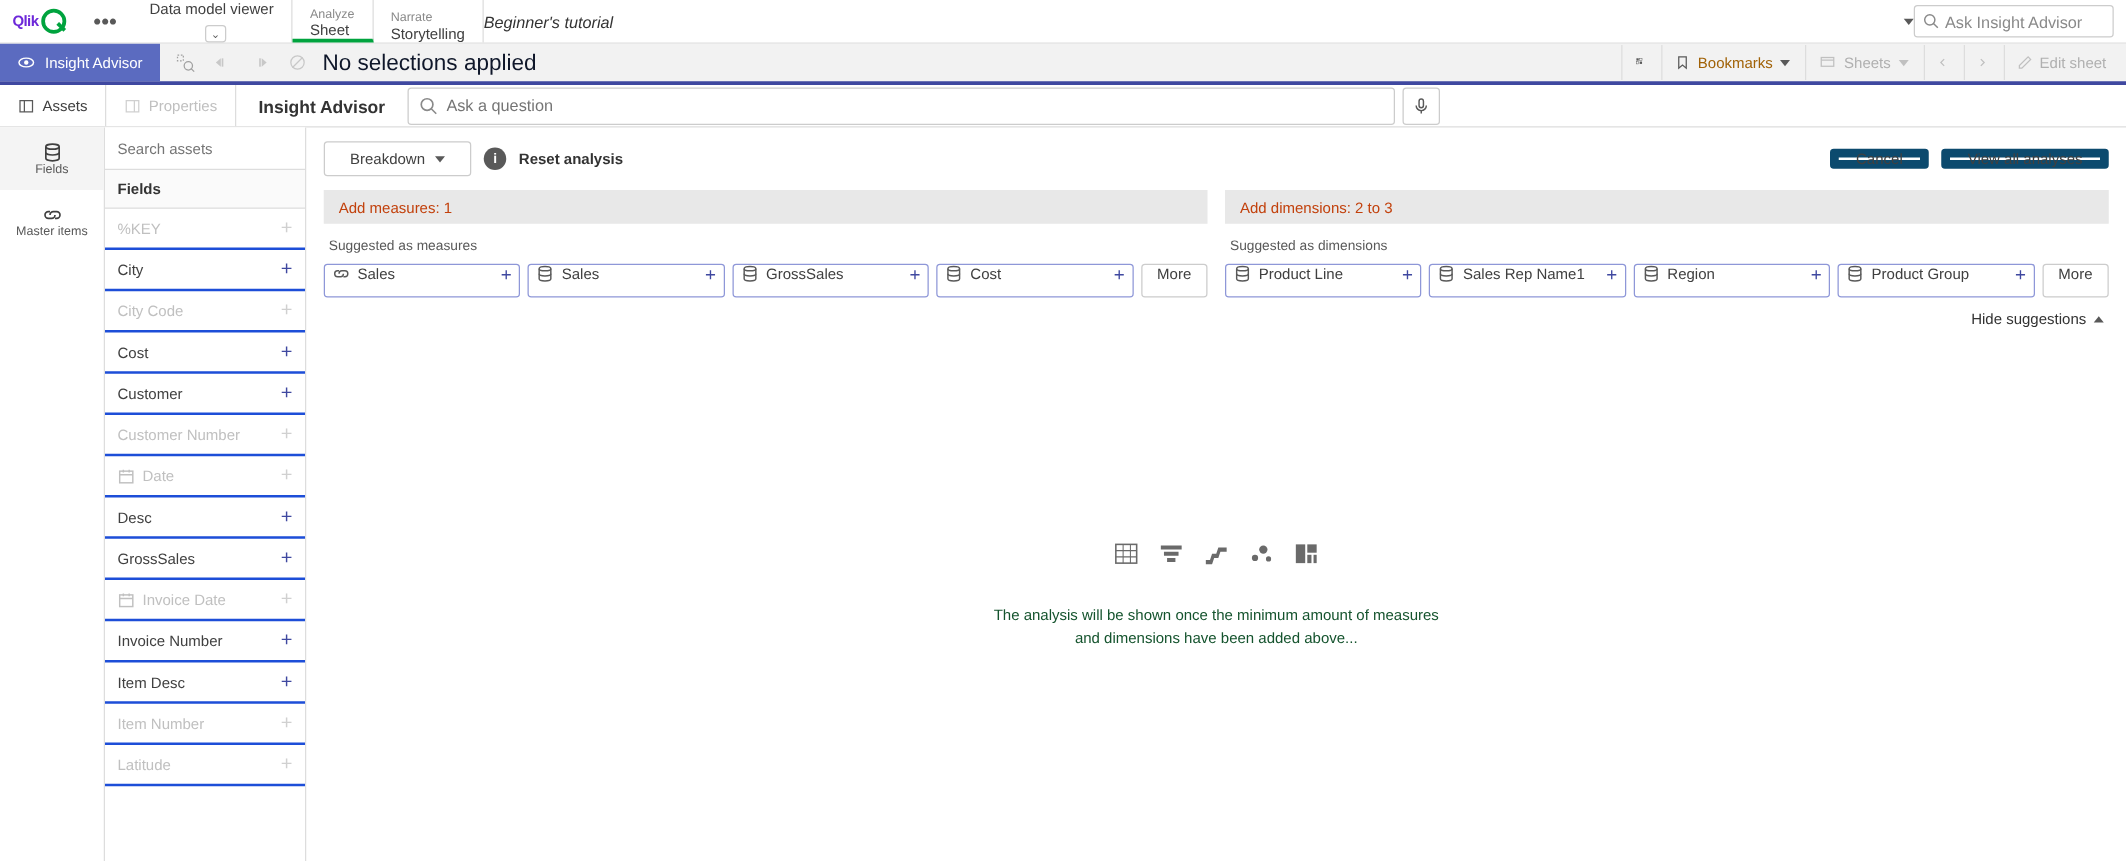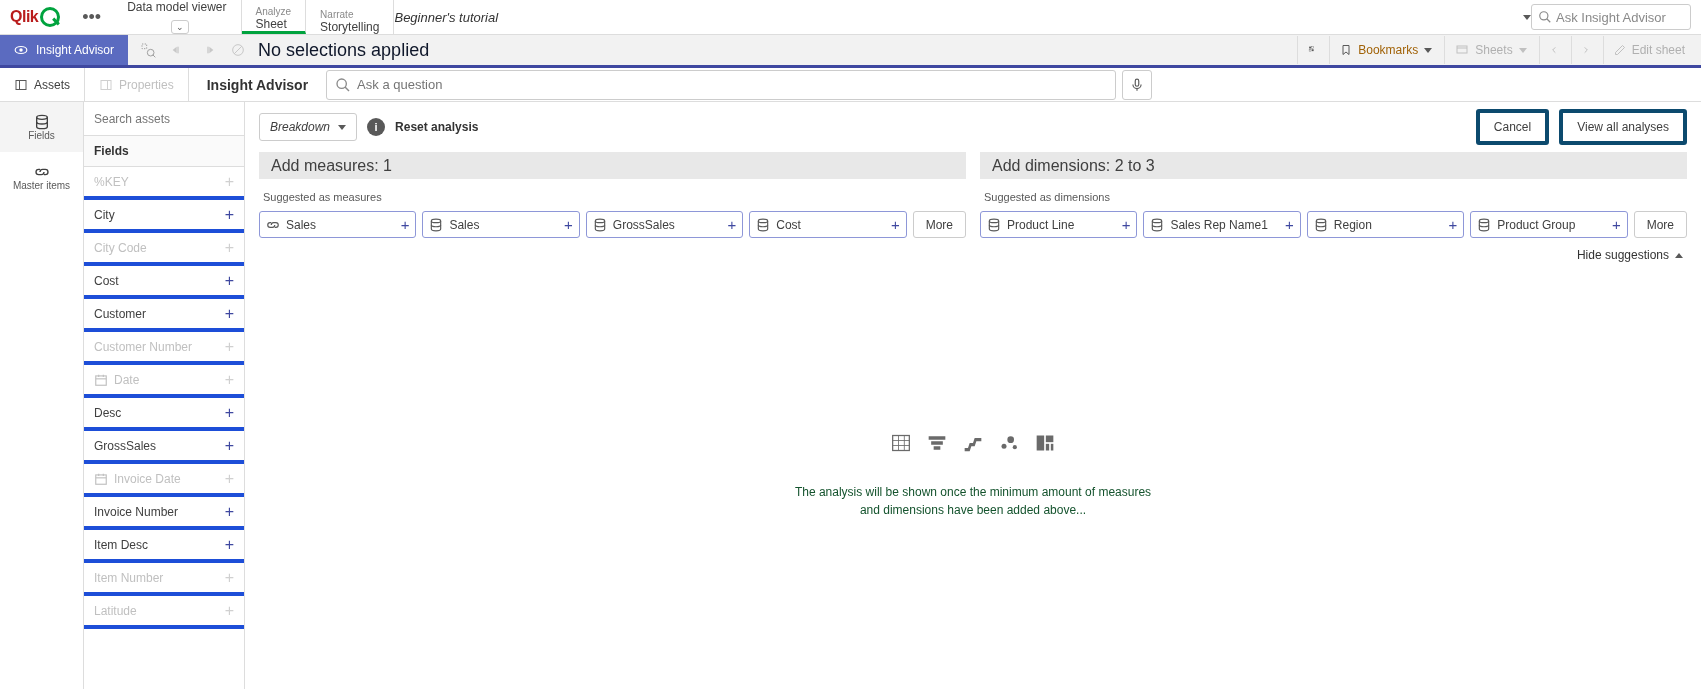--- a/index.html
+++ b/index.html
@@ -1,21 +1,21 @@
 <!DOCTYPE html>
 <html><head>
 <meta charset="utf-8">
 <style>
 * { box-sizing: border-box; margin: 0; padding: 0; font-family: "QlikView Sans", Arial, sans-serif; }
 body { background: #fff; color: #404040; font-size: 13px; overflow: hidden; }
 
 
 .topbar { display: flex; align-items: center; height: 35px; border-bottom: 1px solid #ddd; }
 .logo { display: flex; align-items: center; padding: 0 10px; }
-.logo-text { font-weight: 700; font-size: 16px; color: #b91c1c; letter-spacing: -0.5px; }
+.logo-text { font-weight: 700; font-size: 12px; color: #6d28d9; letter-spacing: -0.5px; }
 .logo-q { display: inline-flex; width: 20px; height: 20px; border: 3px solid #00a33e; border-radius: 50%; position: relative; margin-left: 2px; }
 .logo-q::after { content: ""; position: absolute; width: 8px; height: 3px; background: #00a33e; right: -3px; bottom: 1px; transform: rotate(45deg); }
 .dots-icon { padding: 0 12px; font-size: 18px; color: #595959; cursor: pointer; }
 .nav-tabs { display: flex; height: 100%; }
 .nav-tab { display: flex; flex-direction: column; justify-content: flex-end; padding: 0 14px; border-right: 1px solid #ddd; position: relative; cursor: pointer; }
 .nav-tab .small { font-size: 10px; color: #8a8a8a; }
 .nav-tab .big { font-size: 12px; color: #404040; }
 .nav-tab.active { border-bottom: 3px solid #00a33e; }
 .nav-tab-inner { display: flex; align-items: center; gap: 6px; flex-direction: column; }
 .nav-tab .dd { border: 1px solid #ccc; border-radius: 3px; padding: 1px 4px; font-size: 9px; color: #595959; margin-left: 6px; }
@@ -55,42 +55,42 @@
 .rail-item.active { background: #f4f4f4; }
 
 
 .assets { width: 161px; border-right: 1px solid #ddd; display: flex; flex-direction: column; background: #fff; }
 .asset-search { border: none; border-bottom: 1px solid #ddd; height: 34px; padding: 0 10px; font-size: 12px; outline: none; color: #404040; }
 .asset-header { padding: 8px 10px; font-size: 12px; font-weight: 600; color: #333; border-bottom: 1px solid #ddd; background: #fafafa; }
 .asset-list { flex: 1; overflow-y: auto; }
 .asset-list::-webkit-scrollbar { width: 16px; }
 .asset-list::-webkit-scrollbar-thumb { background: #c8c8c8; }
 .asset-list::-webkit-scrollbar-track { background: #f0f0f0; }
-.asset-row { display: flex; align-items: center; height: 33px; padding: 0 10px; border-bottom: 4px solid #1d4ed8; font-size: 12px; cursor: pointer; }
+.asset-row { display: flex; align-items: center; height: 33px; padding: 0 10px; border-bottom: 2px solid #1d4ed8; font-size: 12px; cursor: pointer; }
 .asset-row.dim { color: #c0c0c0; }
 .asset-row .lbl { flex: 1; }
 .asset-row .plus { color: #3f48a0; font-size: 16px; font-weight: 400; }
 .asset-row.dim .plus { color: #d0d0d0; }
 .asset-row .cal { margin-right: 6px; color: #c0c0c0; }
 
 
 .main { flex: 1; display: flex; flex-direction: column; }
 .toolbar { display: flex; align-items: center; height: 50px; padding: 0 14px; gap: 10px; }
-.dd-btn { display: flex; align-items: center; gap: 8px; border: 1px solid #ccc; border-radius: 3px; height: 28px; padding: 0 10px; font-size: 12px; cursor: pointer; background: #fff; font-style: italic; }
+.dd-btn { display: flex; align-items: center; gap: 8px; border: 1px solid #ccc; border-radius: 3px; height: 28px; padding: 0 20px; font-size: 12px; cursor: pointer; background: #fff; }
 .info-circ { width: 18px; height: 18px; border-radius: 50%; background: #595959; color: #fff; display: flex; align-items: center; justify-content: center; font-size: 11px; font-weight: 700; cursor: pointer; }
 .reset-link { font-size: 12px; font-weight: 600; color: #333; cursor: pointer; }
 .toolbar-spacer { flex: 1; }
-.btn { border: 4px solid #0c4a6e; border-radius: 3px; height: 36px; padding: 0 14px; font-size: 12px; cursor: pointer; background: #fff; display: flex; align-items: center; }
+.btn { border: 7px solid #0c4a6e; border-radius: 3px; height: 16px; padding: 0 14px; font-size: 12px; cursor: pointer; background: #fff; display: flex; align-items: center; }
 
 .zones { display: flex; gap: 14px; padding: 0 14px; }
 .zone { flex: 1; }
-.zone-head { background: #e8e8e8; height: 27px; display: flex; align-items: center; padding: 0 12px; font-size: 16px; color: #404040; border-radius: 0; }
+.zone-head { background: #e8e8e8; height: 27px; display: flex; align-items: center; padding: 0 12px; font-size: 12px; color: #c2410c; border-radius: 0; }
 .zone-sub { font-size: 11px; color: #595959; margin: 12px 0 8px 4px; }
 .chips { display: flex; gap: 6px; }
-.chip { flex: 1; display: flex; align-items: center; height: 27px; border: 1px solid #8e97d8; border-radius: 3px; padding: 0 6px; font-size: 12px; color: #404040; cursor: pointer; background: #fff; gap: 6px; }
+.chip { flex: 1; display: flex; align-items: flex-start; height: 27px; border: 1px solid #8e97d8; border-radius: 3px; padding: 0 6px; font-size: 12px; color: #404040; cursor: pointer; background: #fff; gap: 6px; }
 .chip .lbl { flex: 1; }
 .chip .plus { color: #3f48a0; font-size: 15px; }
 .chip.more { flex: 0 0 auto; border-color: #ccc; padding: 0 12px; justify-content: center; }
 
 .hide-sugg { display: flex; justify-content: flex-end; align-items: center; gap: 6px; padding: 10px 18px 0 0; font-size: 12px; color: #333; cursor: pointer; }
 
 .placeholder { flex: 1; display: flex; flex-direction: column; align-items: center; justify-content: center; color: #14532d; }
 .ph-icons { display: flex; gap: 14px; color: #6a6a6a; margin-bottom: 30px; }
 .ph-text { font-size: 12px; text-align: center; line-height: 1.5; }
 

